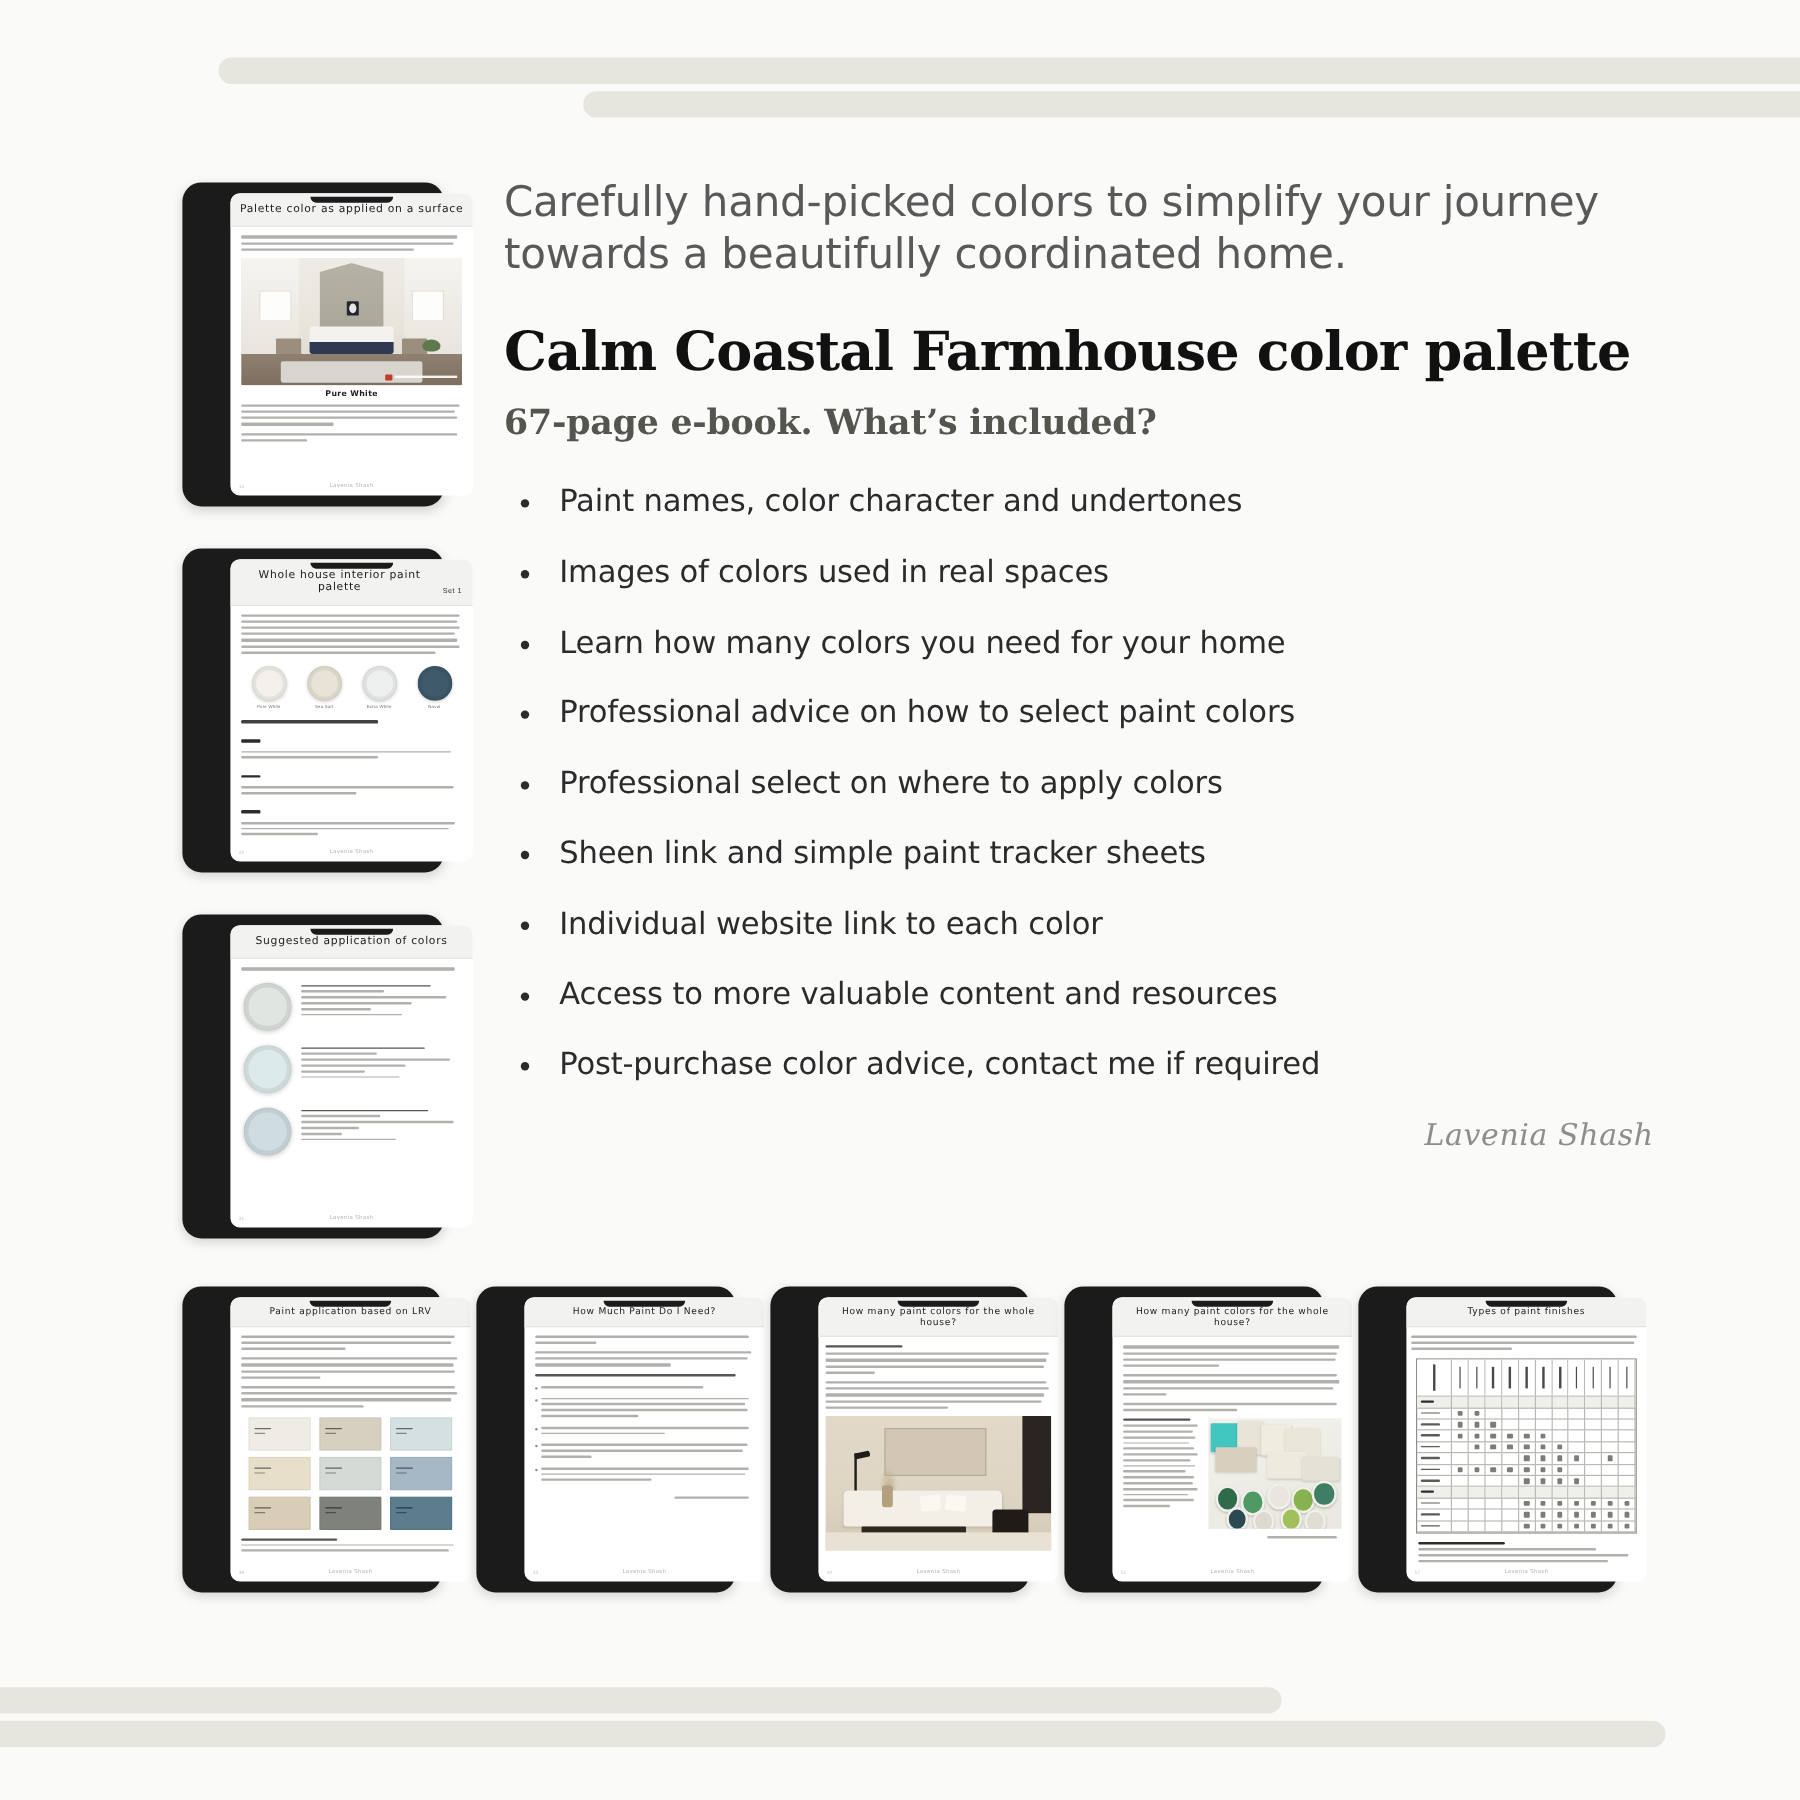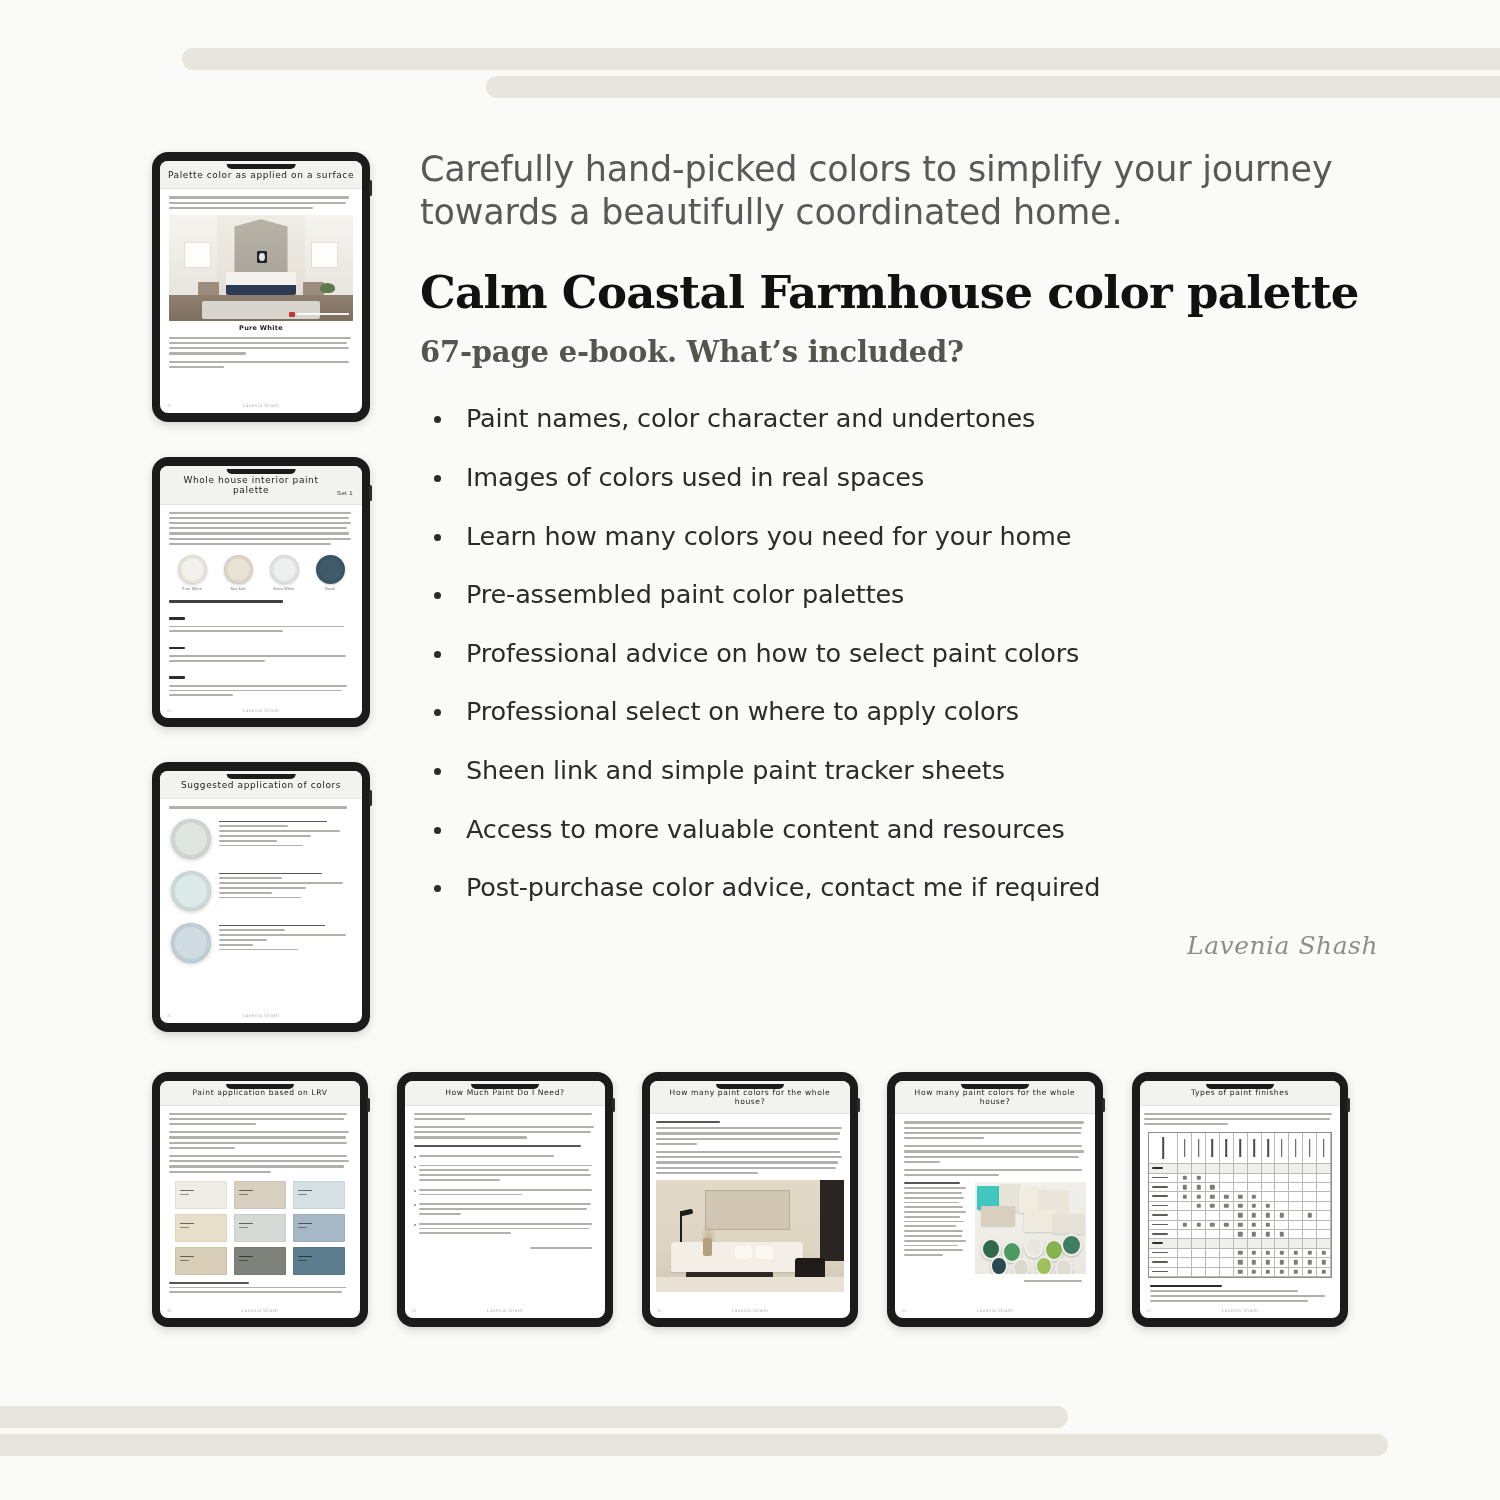--- a/index.html
+++ b/index.html
@@ -47,20 +47,21 @@
   }
   .tablet .screen {
     width: 100%;
     height: 100%;
     background: #ffffff;
     border-radius: 8px;
     overflow: hidden;
     position: relative;
     display: flex;
     flex-direction: column;
+    margin-left: 32px;
   }
   .tablet .cam-notch {
     position: absolute;
     top: 3px;
     left: 50%;
     transform: translateX(-50%);
     width: 34%;
     height: 5px;
     background: #1b1b1b;
     border-radius: 0 0 5px 5px;
@@ -1276,23 +1277,23 @@
   </div>
 
   <div class="content">
     <p class="tagline">Carefully hand-picked colors to simplify your journey towards a beautifully coordinated home.</p>
     <h1 class="headline">Calm Coastal Farmhouse color palette</h1>
     <h2 class="subhead">67-page e-book. What’s included?</h2>
     <ul class="feature-list">
       <li>Paint names, color character and undertones</li>
       <li>Images of colors used in real spaces</li>
       <li>Learn how many colors you need for your home</li>
-      <li>Pre-assembled paint color palettes</li>
       <li>Professional advice on how to select paint colors</li>
       <li>Professional select on where to apply colors</li>
       <li>Sheen link and simple paint tracker sheets</li>
+      <li>Individual website link to each color</li>
       <li>Access to more valuable content and resources</li>
       <li>Post-purchase color advice, contact me if required</li>
     </ul>
     <div class="signature">Lavenia Shash</div>
   </div>
 
 </div>
 
 </body></html>

